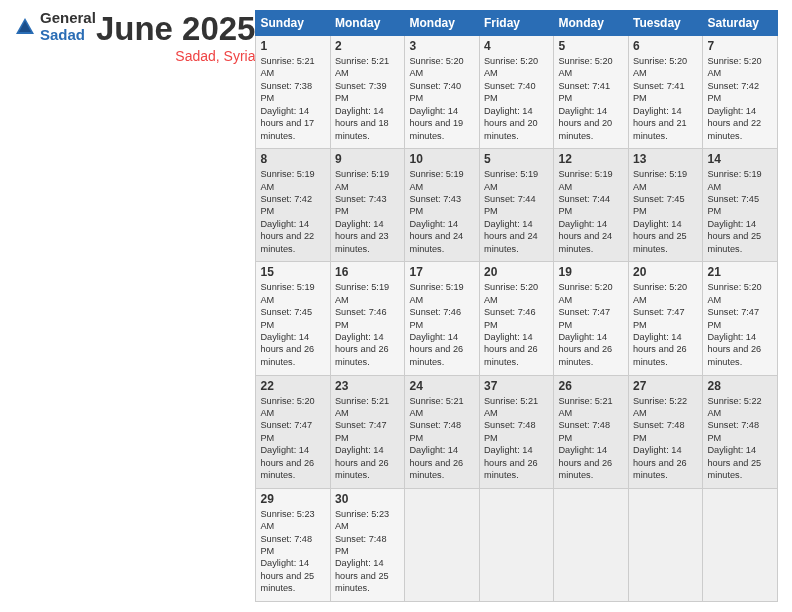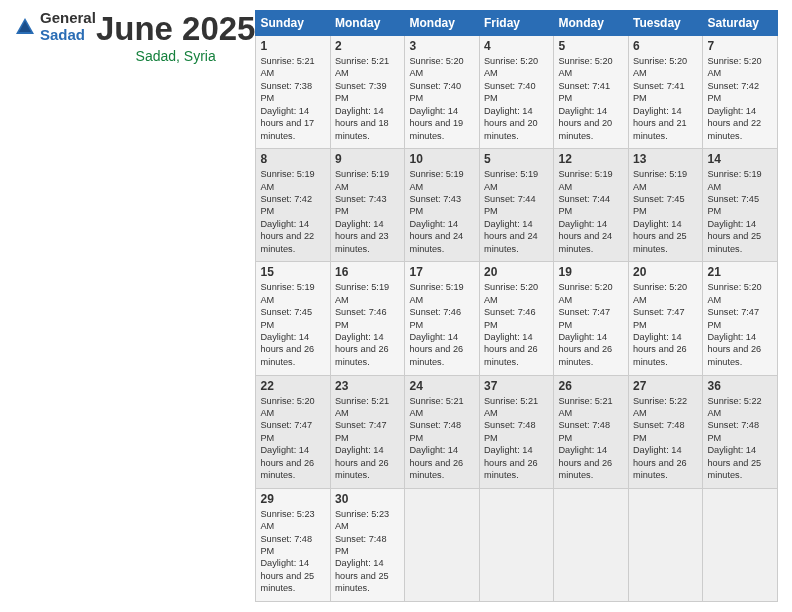--- a/index.html
+++ b/index.html
@@ -51,22 +51,21 @@
     .title-block {
       text-align: right;
     }
     .month-title {
       font-size: 33px;
       font-weight: bold;
       color: #333;
     }
     .subtitle {
       font-size: 14px;
-      color: #15803d;
-      text-align: center;
+      color: #ef4444;
     }
     .calendar-table {
       width: 100%;
       border-collapse: collapse;
       flex: 1;
     }
     .calendar-table th {
       background: #2a6db5;
       color: #fff;
       font-size: 12px;
@@ -250,21 +249,21 @@
         </td>
           <td>
           <div class="day-num">26</div>
           <div class="day-info">Sunrise: 5:21 AM<br>Sunset: 7:48 PM<br>Daylight: 14 hours and 26 minutes.</div>
         </td>
           <td>
           <div class="day-num">27</div>
           <div class="day-info">Sunrise: 5:22 AM<br>Sunset: 7:48 PM<br>Daylight: 14 hours and 26 minutes.</div>
         </td>
           <td>
-          <div class="day-num">36</div>
+          <div class="day-num">28</div>
           <div class="day-info">Sunrise: 5:22 AM<br>Sunset: 7:48 PM<br>Daylight: 14 hours and 25 minutes.</div>
         </td>
         </tr>
         <tr class="last-row">
           <td>
           <div class="day-num">29</div>
           <div class="day-info">Sunrise: 5:23 AM<br>Sunset: 7:48 PM<br>Daylight: 14 hours and 25 minutes.</div>
         </td>
           <td>
           <div class="day-num">30</div>

